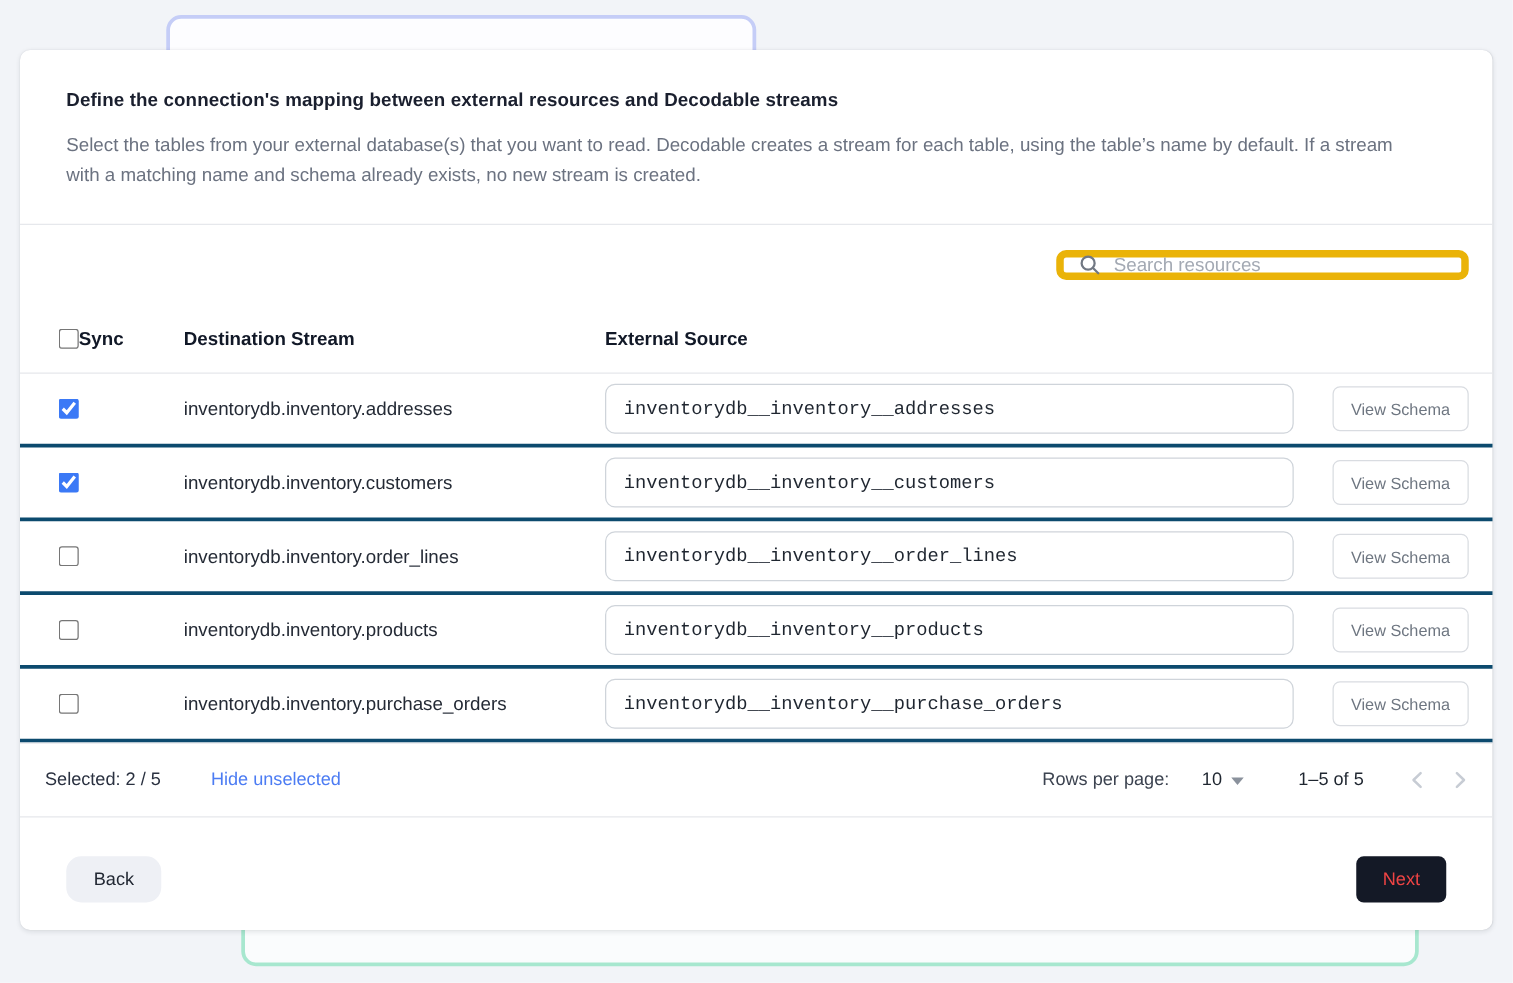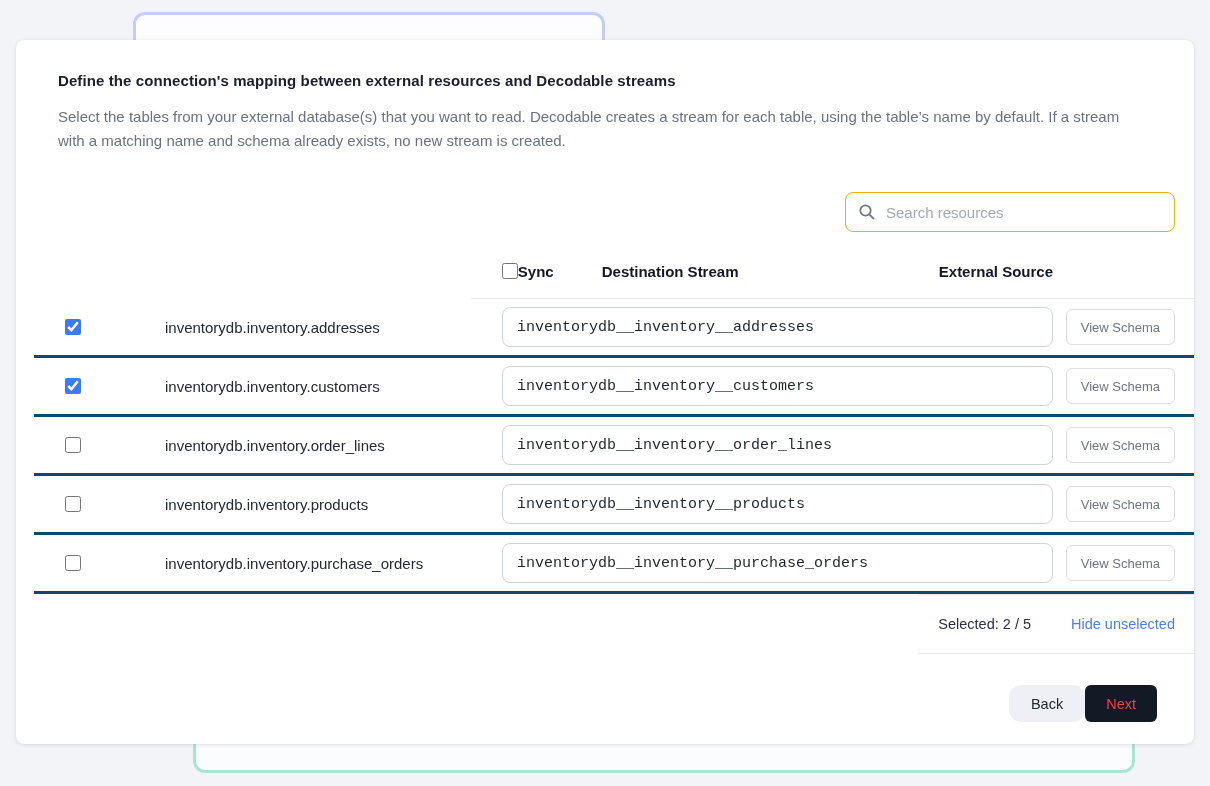--- a/index.html
+++ b/index.html
@@ -29,21 +29,21 @@
     z-index: 1;
   }
 
   .modal {
     position: absolute; left: 16px; top: 40px;
     width: 1178px; height: 704px;
     background: #ffffff;
     border-radius: 8px;
     box-shadow: 0 1px 4px rgba(20,25,38,0.10), 0 0 1px rgba(20,25,38,0.12);
     z-index: 2;
-    display: flex; flex-direction: column; align-items: flex-end;
+    display: flex; flex-direction: column;
   }
 
   
   .modal-header { padding: 32px 56px 26px 37px; }
   .modal-title {
     font-size: 15px; font-weight: bold; color: #1a1f2e;
     letter-spacing: 0.1px; margin-bottom: 16px;
   }
   .modal-subtitle {
     font-size: 15px; color: #6b7280; line-height: 24px;
@@ -51,22 +51,22 @@
   }
 
   .divider { border-top: 1px solid #e6e8ec; }
 
   
   .search-row {
     height: 64px; display: flex; align-items: center;
     justify-content: flex-end; padding: 0 19px;
   }
   .search-box {
-    width: 330px; height: 40px;
-    border: 1px solid #eab308; border-radius: 8px;
+    width: 330px; height: 24px;
+    border: 6px solid #eab308; border-radius: 8px;
     display: flex; align-items: center; padding: 0 12px;
     gap: 10px; background: #fff;
   }
   .search-box svg { flex: 0 0 auto; }
   .search-box input {
     border: none; outline: none; flex: 1;
     font-size: 15px; color: #1f2630;
     font-family: "Liberation Sans", sans-serif;
     background: transparent;
   }
@@ -250,20 +250,40 @@
       <input type="checkbox" style="">
     </div>
     <div>inventorydb.inventory.purchase_orders</div>
     <div><input class="dest-input" type="text" value="inventorydb__inventory__purchase_orders" style=""></div>
     <button class="view-schema-btn">View Schema</button>
   </div>
 
   <div class="pagination-row">
     <span class="selected-text">Selected: 2 / 5</span>
     <a class="hide-link" href="#">Hide unselected</a>
+    <div class="pagination-right">
+      <span class="rpp-label">Rows per page:</span>
+      <span class="rpp-select">
+        <span>10</span>
+        <span class="caret-down"></span>
+      </span>
+      <span class="range-text">1–5 of 5</span>
+      <span class="page-chevrons">
+        <button class="chev">
+          <svg width="9" height="14" viewBox="0 0 9 14" fill="none">
+            <polyline points="7.5,1.5 1.8,7 7.5,12.5" stroke="#c7ccd4" stroke-width="2" stroke-linecap="round" stroke-linejoin="round"></polyline>
+          </svg>
+        </button>
+        <button class="chev">
+          <svg width="9" height="14" viewBox="0 0 9 14" fill="none">
+            <polyline points="1.5,1.5 7.2,7 1.5,12.5" stroke="#c7ccd4" stroke-width="2" stroke-linecap="round" stroke-linejoin="round"></polyline>
+          </svg>
+        </button>
+      </span>
+    </div>
   </div>
 
   <div class="actions-row">
     <button class="back-btn">Back</button>
     <button class="next-btn">Next</button>
   </div>
 
 </div>
 
 </body></html>

